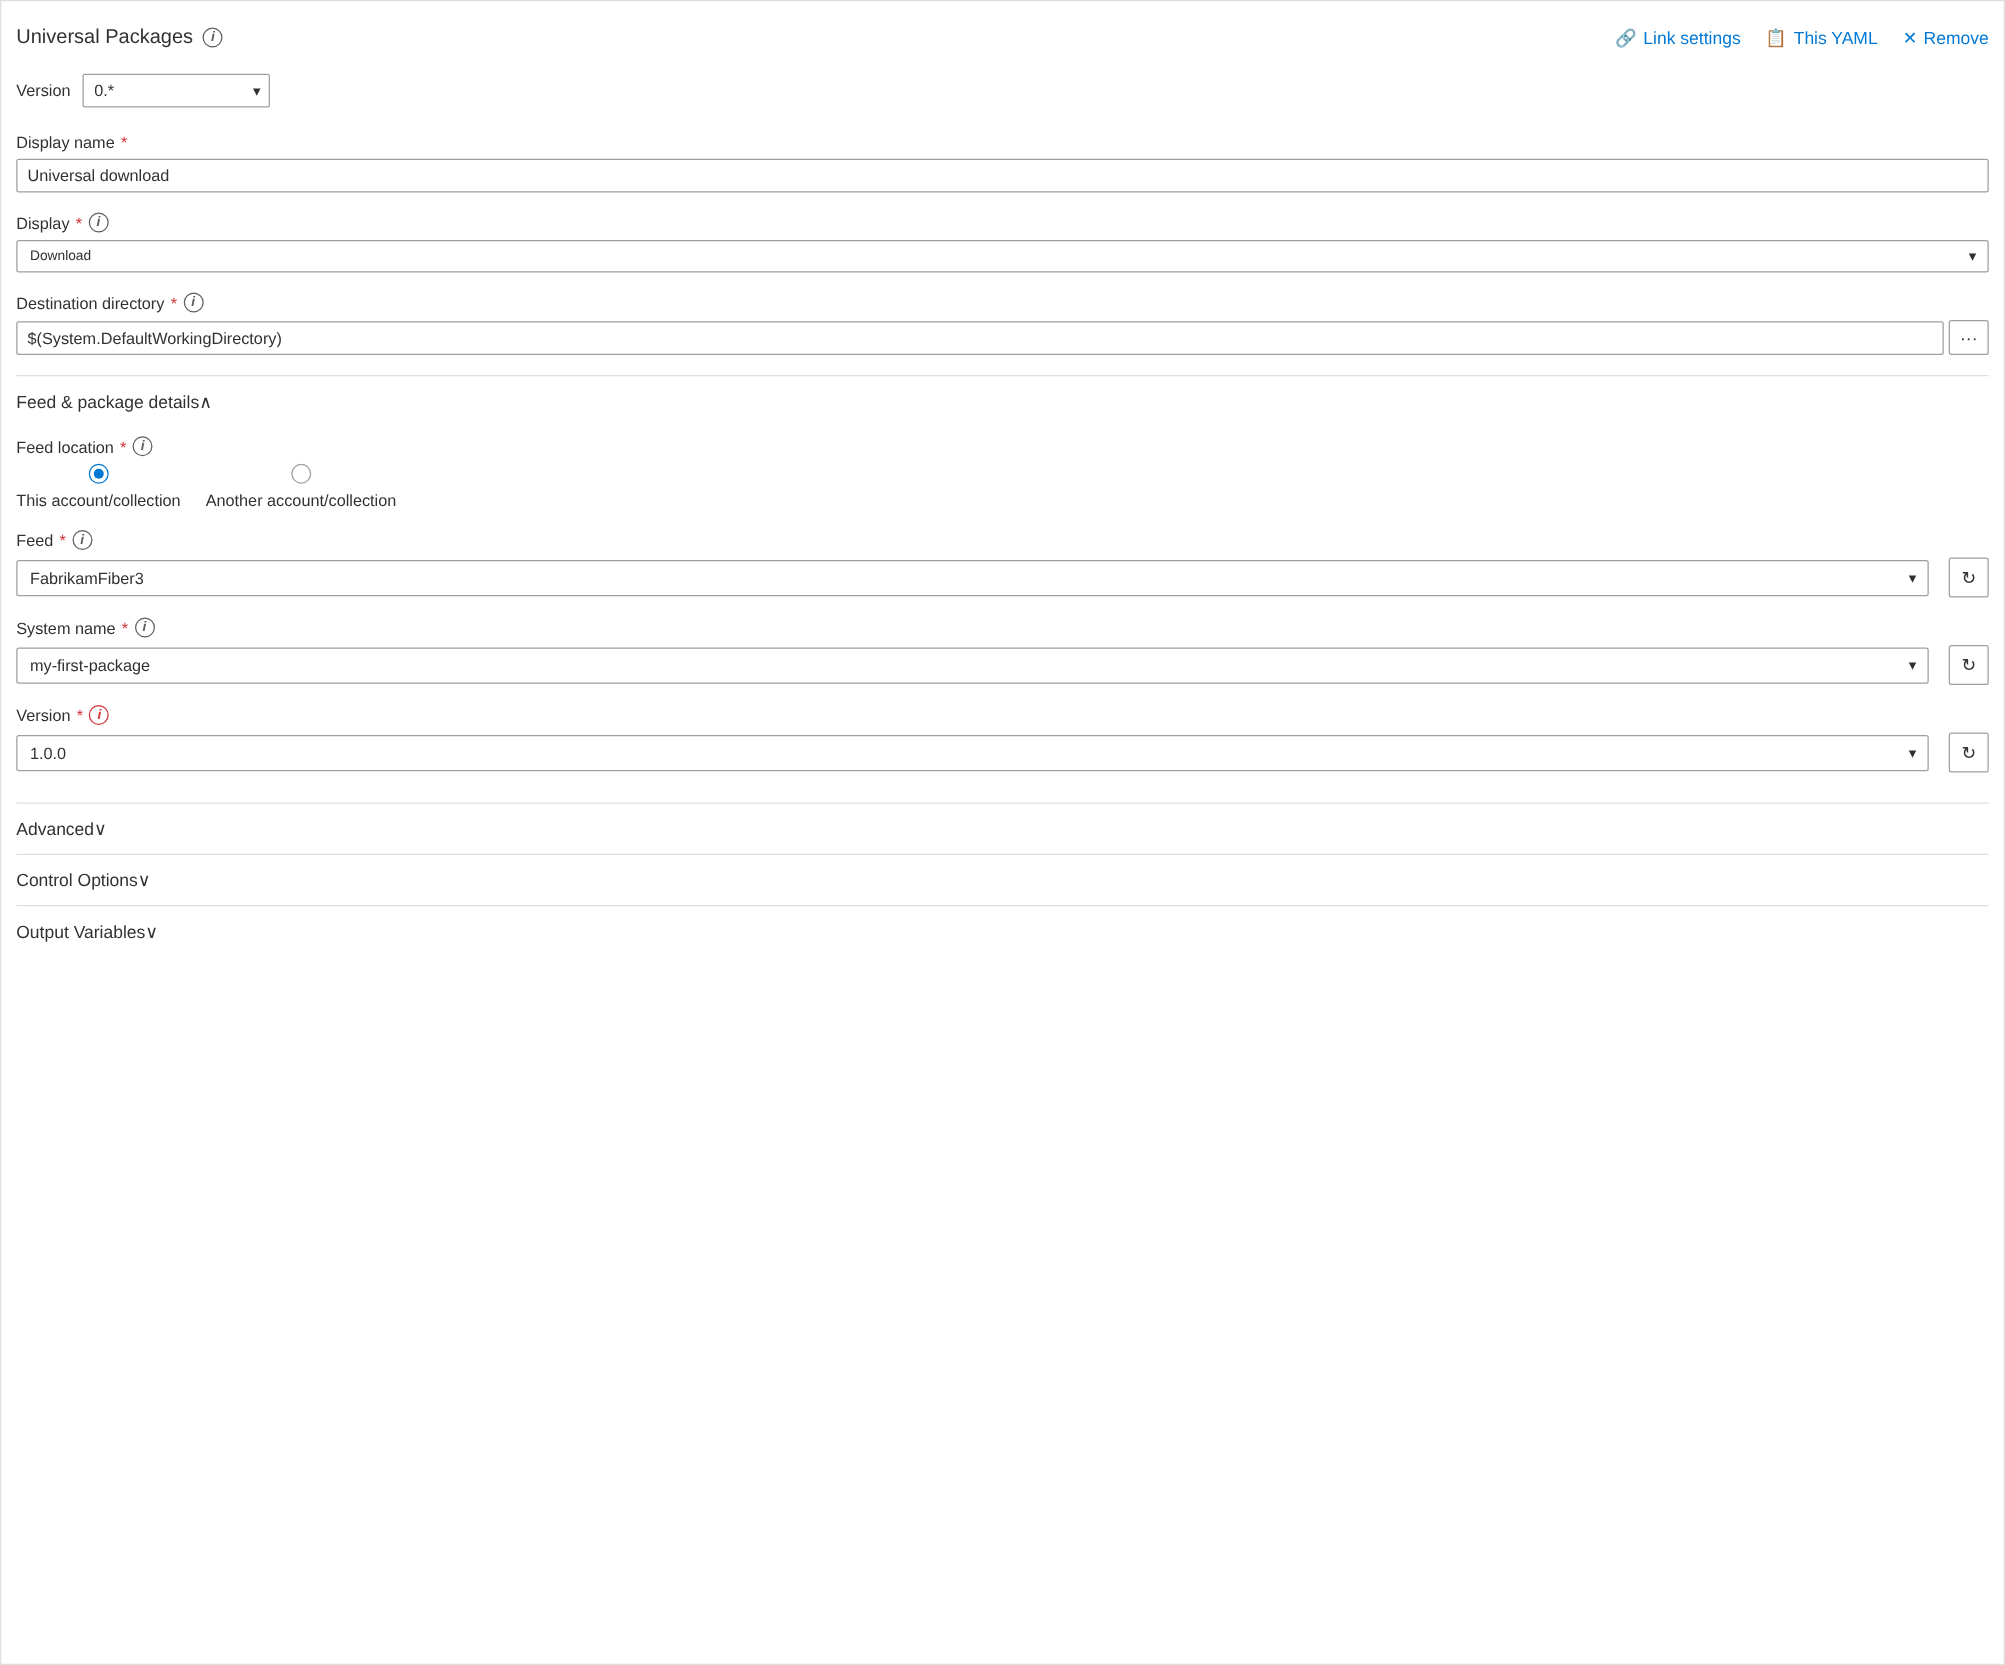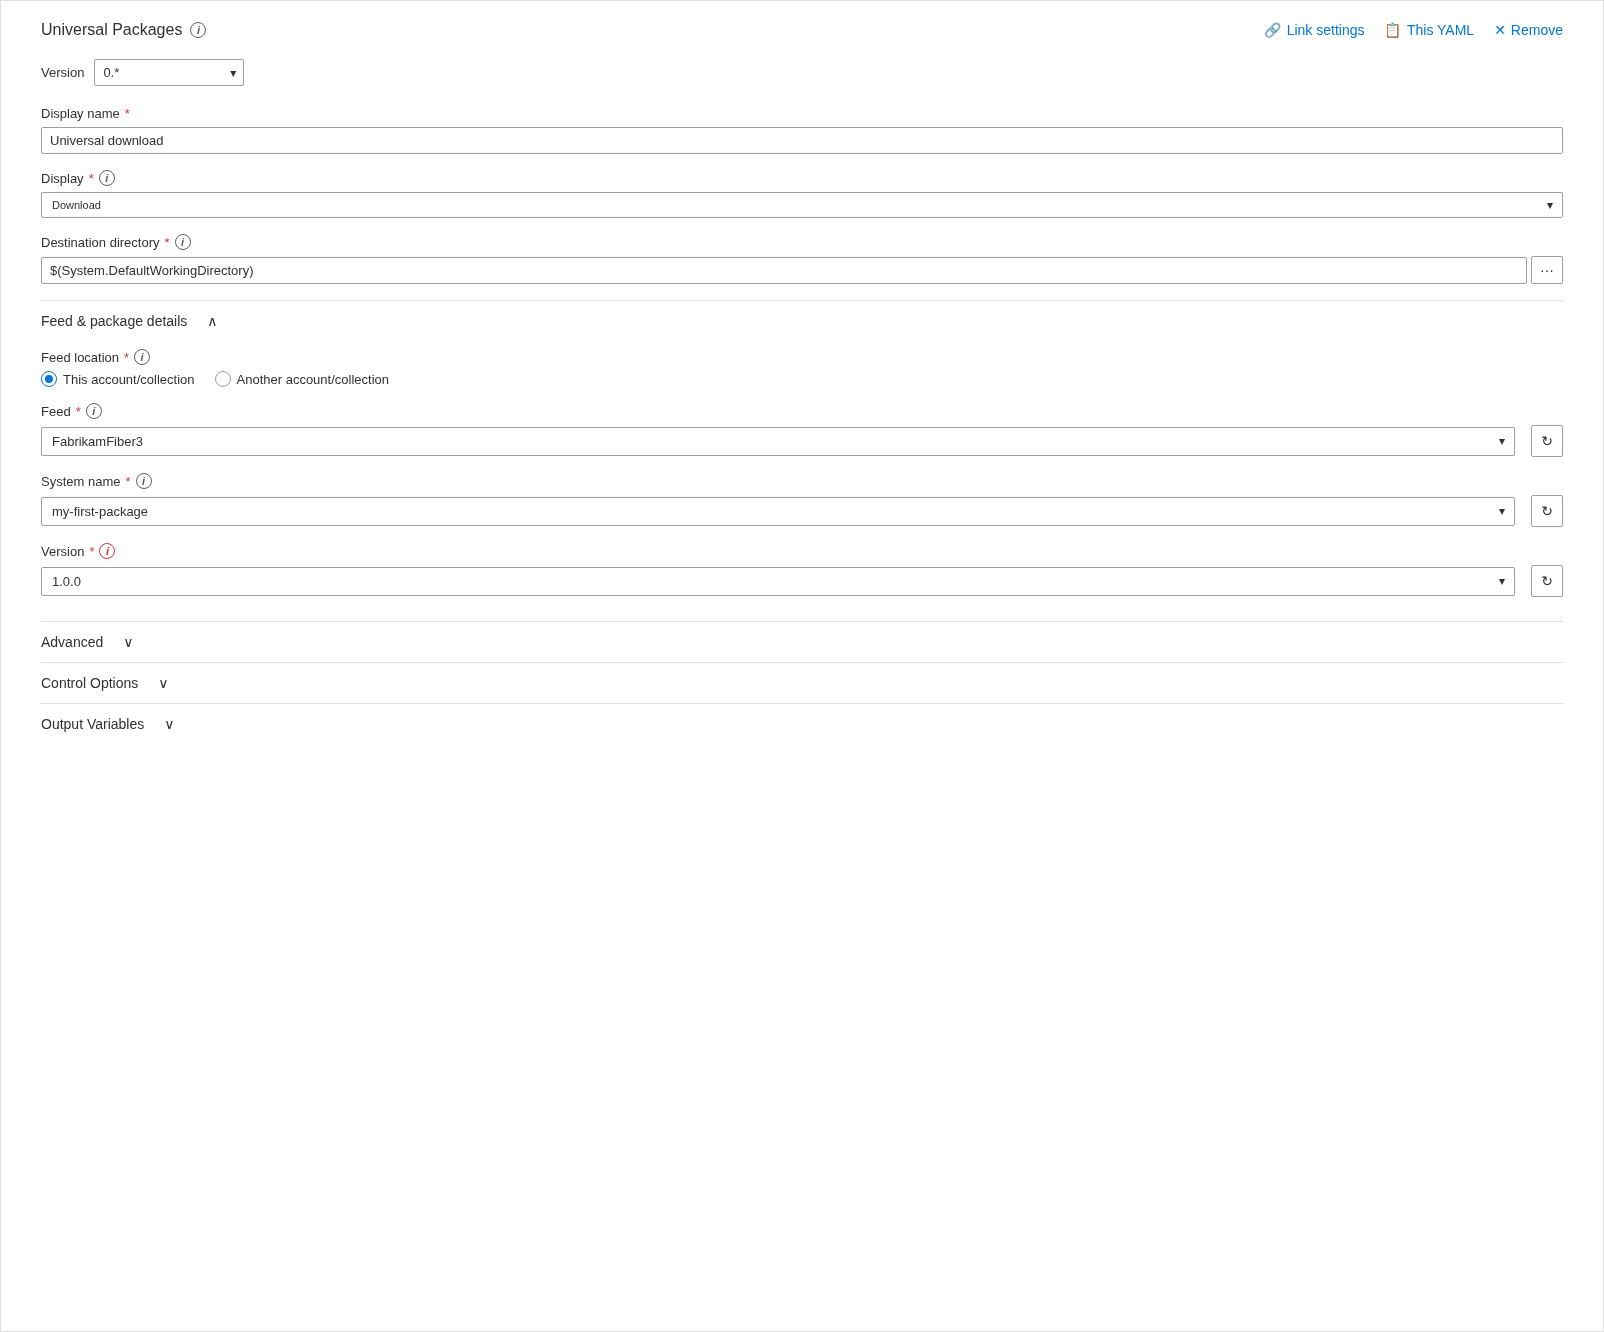--- a/index.html
+++ b/index.html
@@ -5,21 +5,21 @@
     * { box-sizing: border-box; margin: 0; padding: 0; }
     body {
       font-family: -apple-system, BlinkMacSystemFont, 'Segoe UI', sans-serif;
       font-size: 14px;
       background: #fff;
       color: #323130;
     }
     .container {
       max-width: 1604px;
       min-height: 1332px;
-      padding: 20px 40px;
+      padding: 20px 12px;
       background: #fff;
       border: 1px solid #e1dfdd;
     }
     .header {
       display: flex;
       justify-content: space-between;
       align-items: center;
       margin-bottom: 20px;
     }
     .header-left {
@@ -153,40 +153,41 @@
       padding: 5px 8px;
       cursor: pointer;
       font-size: 14px;
       color: #323130;
       display: flex;
       align-items: center;
     }
     .section-header {
       display: flex;
       align-items: center;
-      gap: 20px;
+      gap: 0;
       padding: 12px 0;
       border-top: 1px solid #e1dfdd;
       cursor: pointer;
       font-size: 14px;
       font-weight: 500;
       color: #323130;
     }
     .radio-group {
       display: flex;
       align-items: center;
       gap: 20px;
       margin-top: 4px;
     }
     .radio-option {
       display: flex;
       align-items: center;
       gap: 6px;
       cursor: pointer;
       font-size: 13px;
+      flex-direction: column;
     }
     .radio-circle {
       width: 16px;
       height: 16px;
       border-radius: 50%;
       border: 1.5px solid #a19f9d;
       display: flex;
       align-items: center;
       justify-content: center;
       background: #fff;

